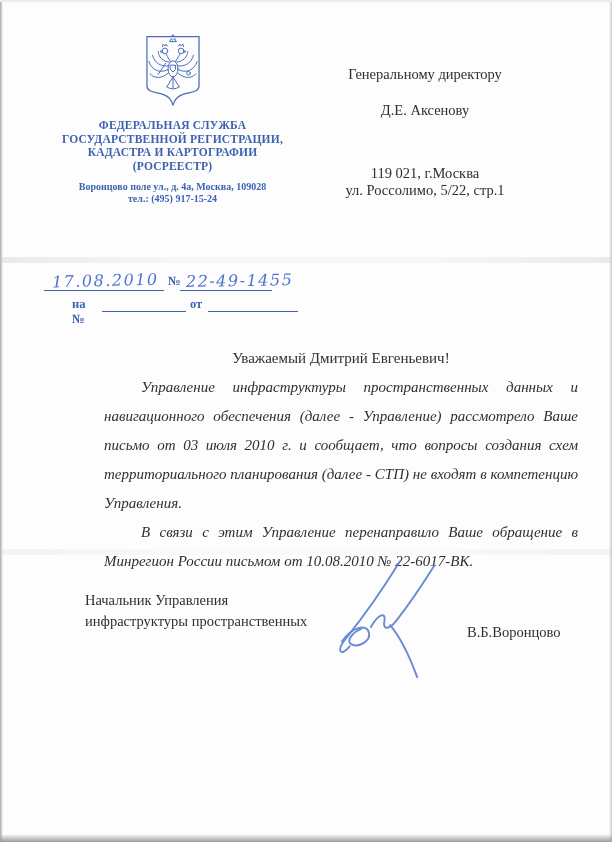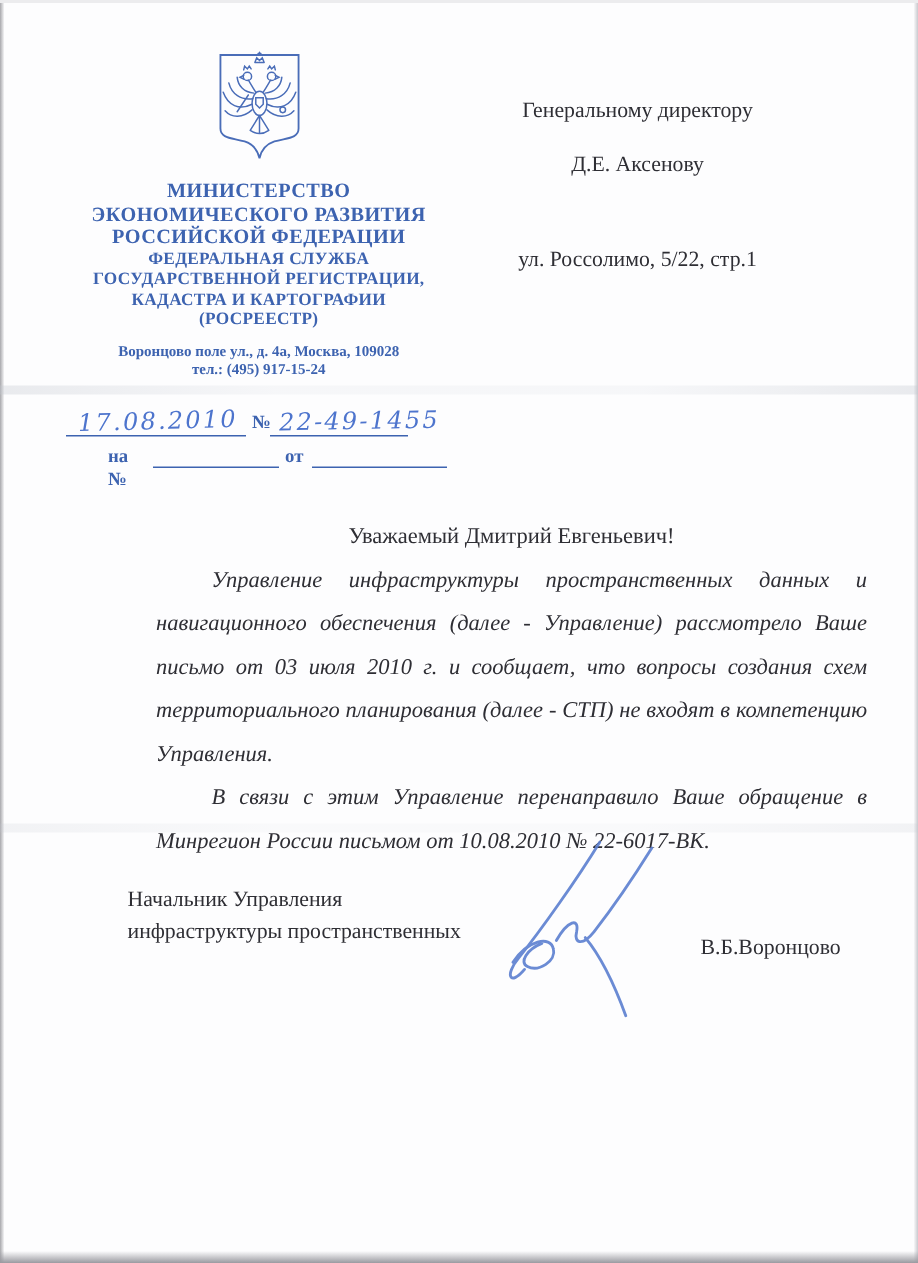--- a/index.html
+++ b/index.html
@@ -96,41 +96,37 @@
         <circle cx="63" cy="28" r="4.5"></circle>
         <path d="M33,27 l-4,2 l4,2"></path>
         <path d="M67,27 l4,2 l-4,2"></path>
         <path d="M33,21 l1,-4 l3,3 l2,-3 l2,3"></path>
         <path d="M67,21 l-1,-4 l-3,3 l-2,-3 l-2,3"></path>
         <path d="M45,13 h10 M45,13 l2,-5 l3,3 l3,-3 l2,5 M50,5 v-3 M48.5,3.5 h3"></path>
         <circle cx="75" cy="64" r="3"></circle>
         <path d="M26,66 L38,48"></path>
       </g>
     </svg>
-    <div class="lh-ministry">
-      <div>МИНИСТЕРСТВО</div>
-      <div>ЭКОНОМИЧЕСКОГО РАЗВИТИЯ</div>
-      <div>РОССИЙСКОЙ ФЕДЕРАЦИИ</div>
-    </div>
     <div class="lh-service">
       <div>ФЕДЕРАЛЬНАЯ СЛУЖБА</div>
       <div>ГОСУДАРСТВЕННОЙ РЕГИСТРАЦИИ,</div>
       <div>КАДАСТРА И КАРТОГРАФИИ</div>
       <div>(РОСРЕЕСТР)</div>
     </div>
     <div class="lh-contact">
       <div>Воронцово поле ул., д. 4а, Москва, 109028</div>
       <div>тел.: (495) 917-15-24</div>
     </div>
   </div>
 
   <div class="recipient">
     <div>Генеральному директору</div>
     <div class="name">Д.Е. Аксенову</div>
     <div class="addr">
+      <div>119 021, г.Москва</div>
       <div>ул. Россолимо, 5/22, стр.1</div>
     </div>
   </div>
 
   <div class="ref">
     <span class="hw hw-date">17.08.2010</span>
     <span class="ref-no-sign">№</span>
     <span class="hw hw-num">22-49-1455</span>
     <div class="u u1"></div>
     <div class="u u2"></div>

